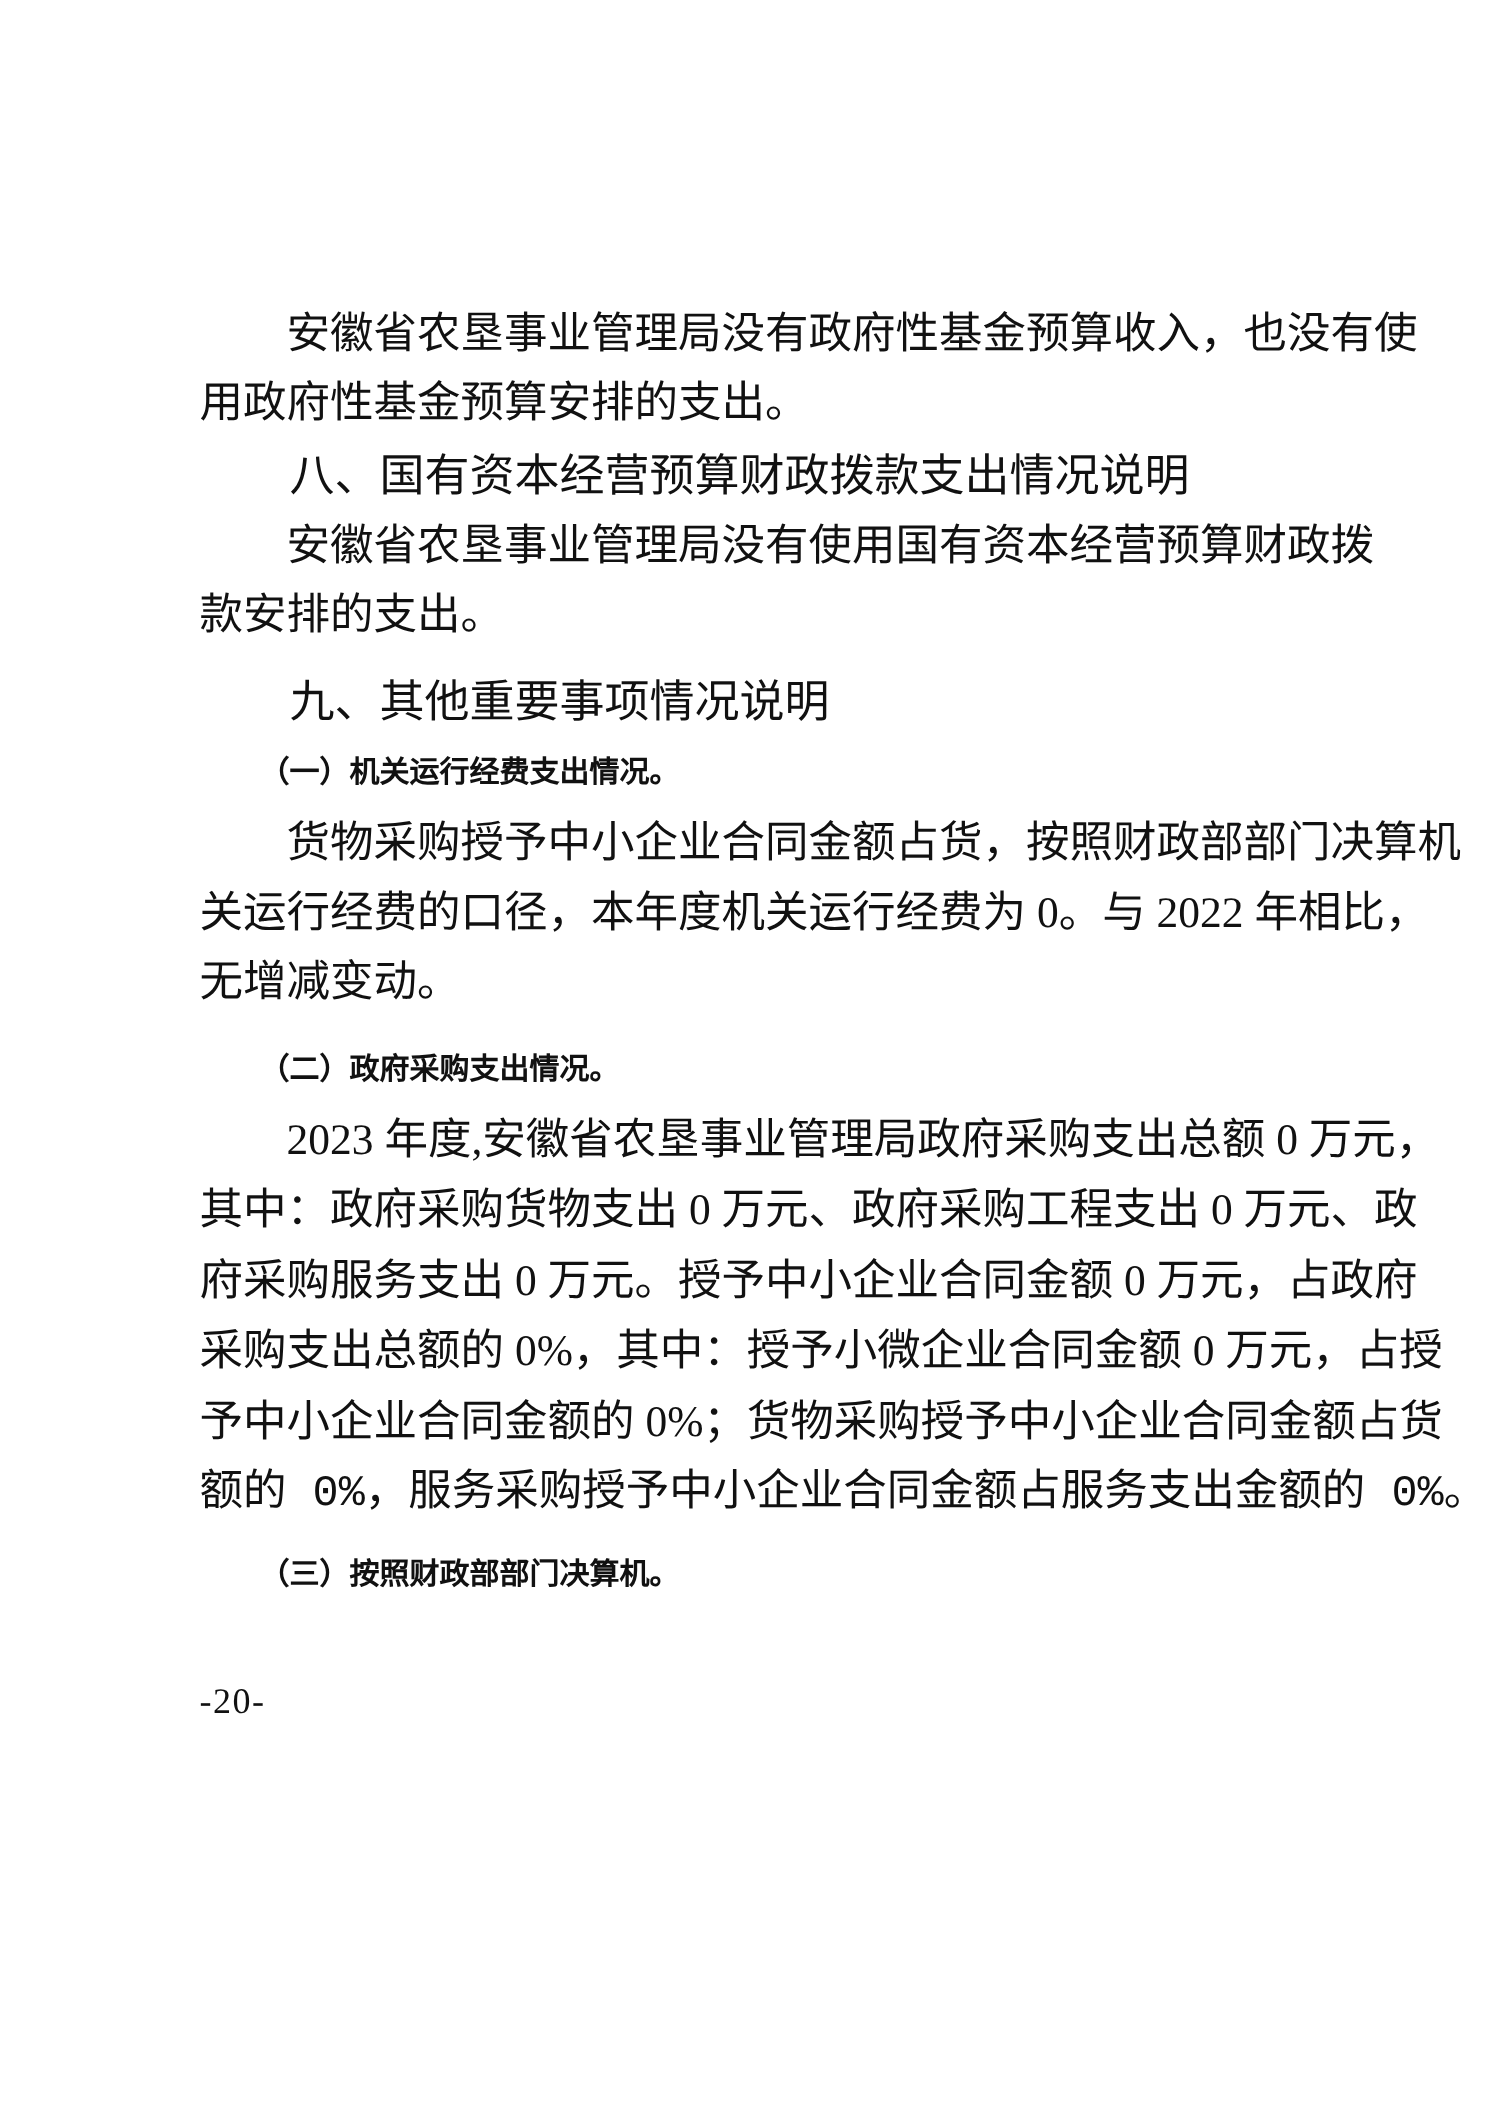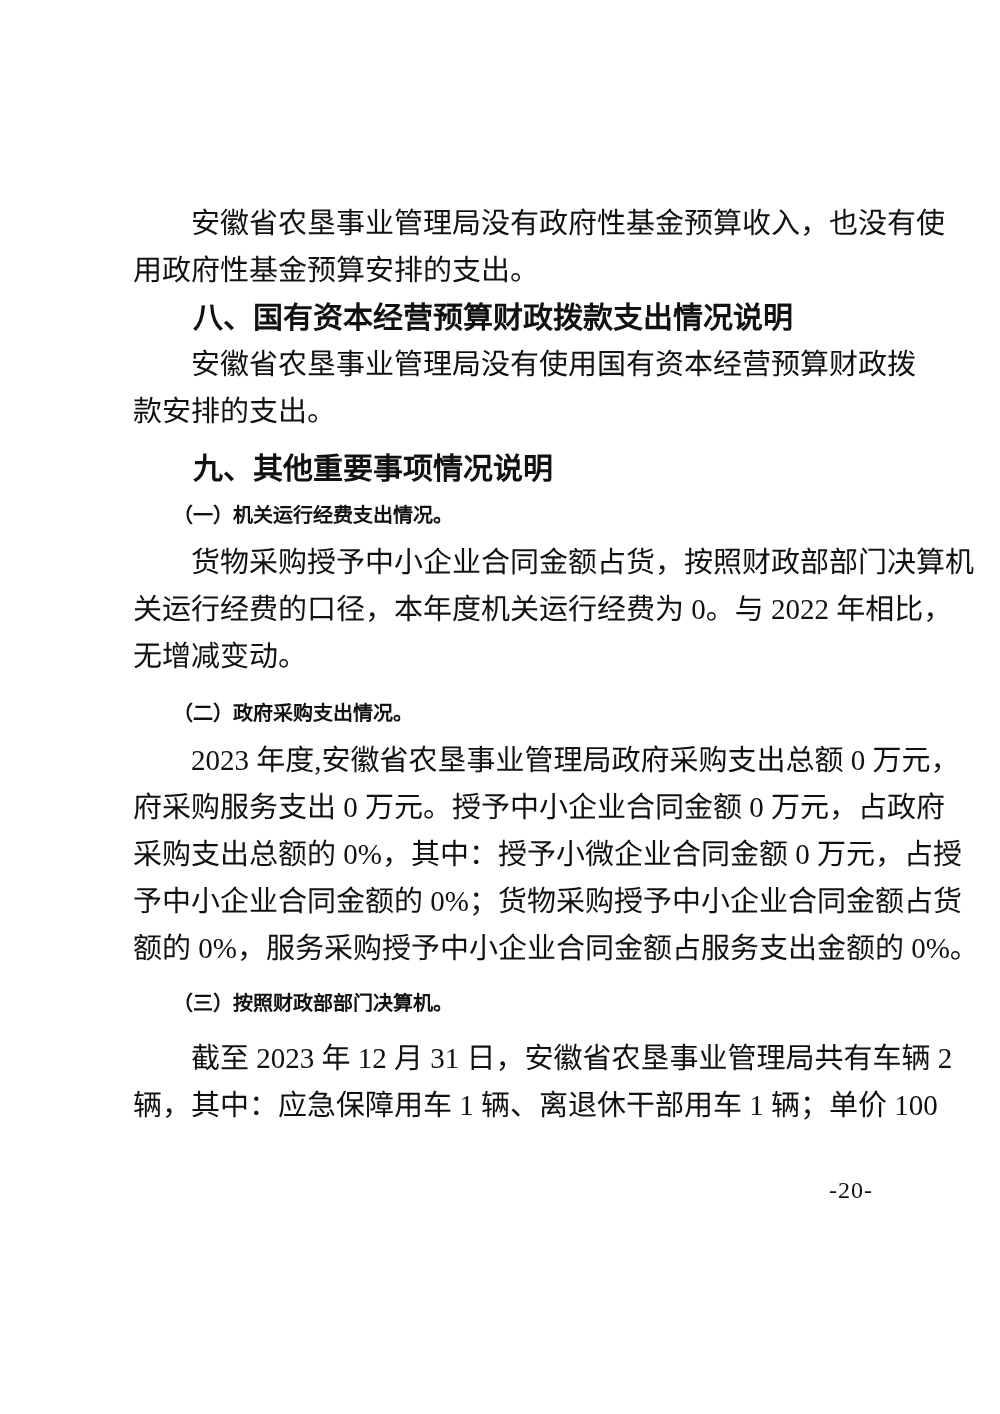--- a/index.html
+++ b/index.html
@@ -21,46 +21,46 @@
     font-size: 29px;
   }
   .line {
     line-height: 47px;
     text-align: justify;
     text-align-last: justify;
     white-space: nowrap;
   }
   .line.last {
     text-align-last: left;
+    font-family: Liberation Mono, monospace;
   }
   .line.indent {
     text-indent: 2em;
   }
   .heading-major {
     font-family: "Liberation Sans", "DejaVu Sans", sans-serif;
-    font-weight: bold;
+    font-weight: normal;
     font-size: 30px;
     line-height: 47px;
     text-indent: 2em;
     white-space: nowrap;
   }
   .heading-sub {
     font-family: "Liberation Serif", "DejaVu Serif", serif;
     font-weight: bold;
     font-size: 20px;
     line-height: 47px;
     text-indent: 2em;
     white-space: nowrap;
   }
   .sp-md { margin-top: 10px; }
   .sp-sm { margin-top: 8px; }
   .sp-after-sm { margin-bottom: 8px; }
   .footer {
     margin-top: 46px;
-    text-align: right;
     font-size: 24px;
     line-height: 30px;
     letter-spacing: 1px;
   }
 </style>
 </head>
 <body>
 
 <div class="page">
 
@@ -83,30 +83,27 @@
   <div class="para">
     <div class="line indent">货物采购授予中小企业合同金额占货，按照财政部部门决算机</div>
     <div class="line">关运行经费的口径，本年度机关运行经费为 0。与 2022 年相比，</div>
     <div class="line last">无增减变动。</div>
   </div>
 
   <div class="heading-sub sp-md">（二）政府采购支出情况。</div>
 
   <div class="para">
     <div class="line indent">2023 年度,安徽省农垦事业管理局政府采购支出总额 0 万元，</div>
+    <div class="line">其中：政府采购货物支出 0 万元、政府采购工程支出 0 万元、政</div>
     <div class="line">府采购服务支出 0 万元。授予中小企业合同金额 0 万元，占政府</div>
     <div class="line">采购支出总额的 0%，其中：授予小微企业合同金额 0 万元，占授</div>
     <div class="line">予中小企业合同金额的 0%；货物采购授予中小企业合同金额占货</div>
     <div class="line last">额的 0%，服务采购授予中小企业合同金额占服务支出金额的 0%。</div>
   </div>
 
   <div class="heading-sub sp-sm sp-after-sm">（三）按照财政部部门决算机。</div>
 
-  <div class="para">
-    <div class="line indent">截至 2023 年 12 月 31 日，安徽省农垦事业管理局共有车辆 2</div>
-    <div class="line last">辆，其中：应急保障用车 1 辆、离退休干部用车 1 辆；单价 100</div>
-  </div>
 
   <div class="footer">
     <span>-20-</span>
   </div>
 
 </div>
 
 </body></html>

